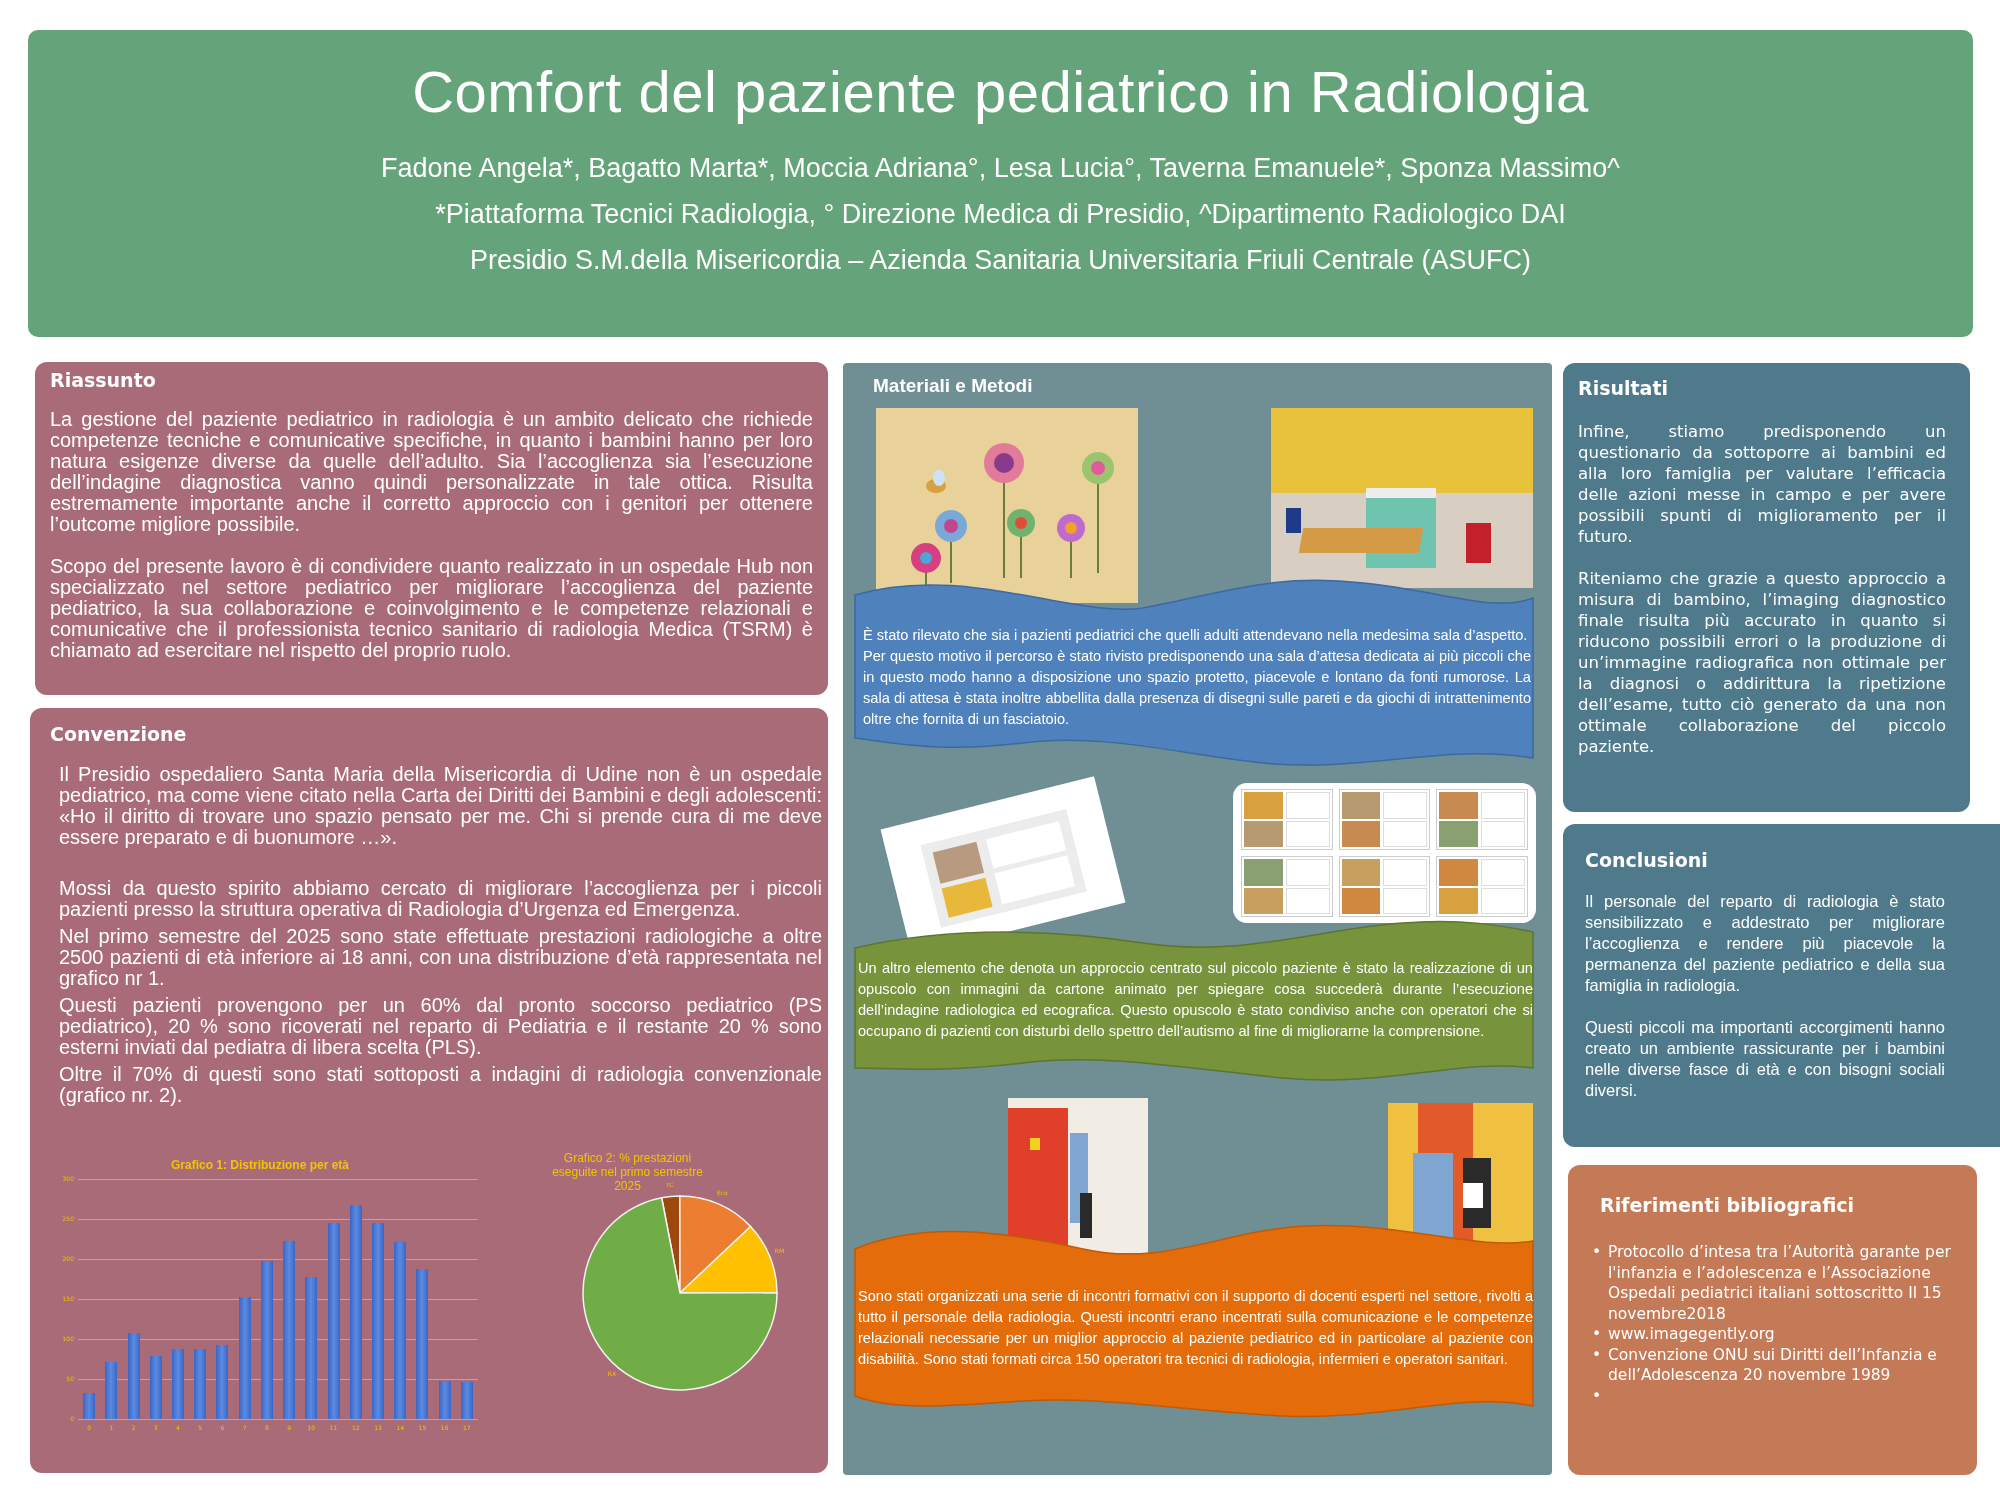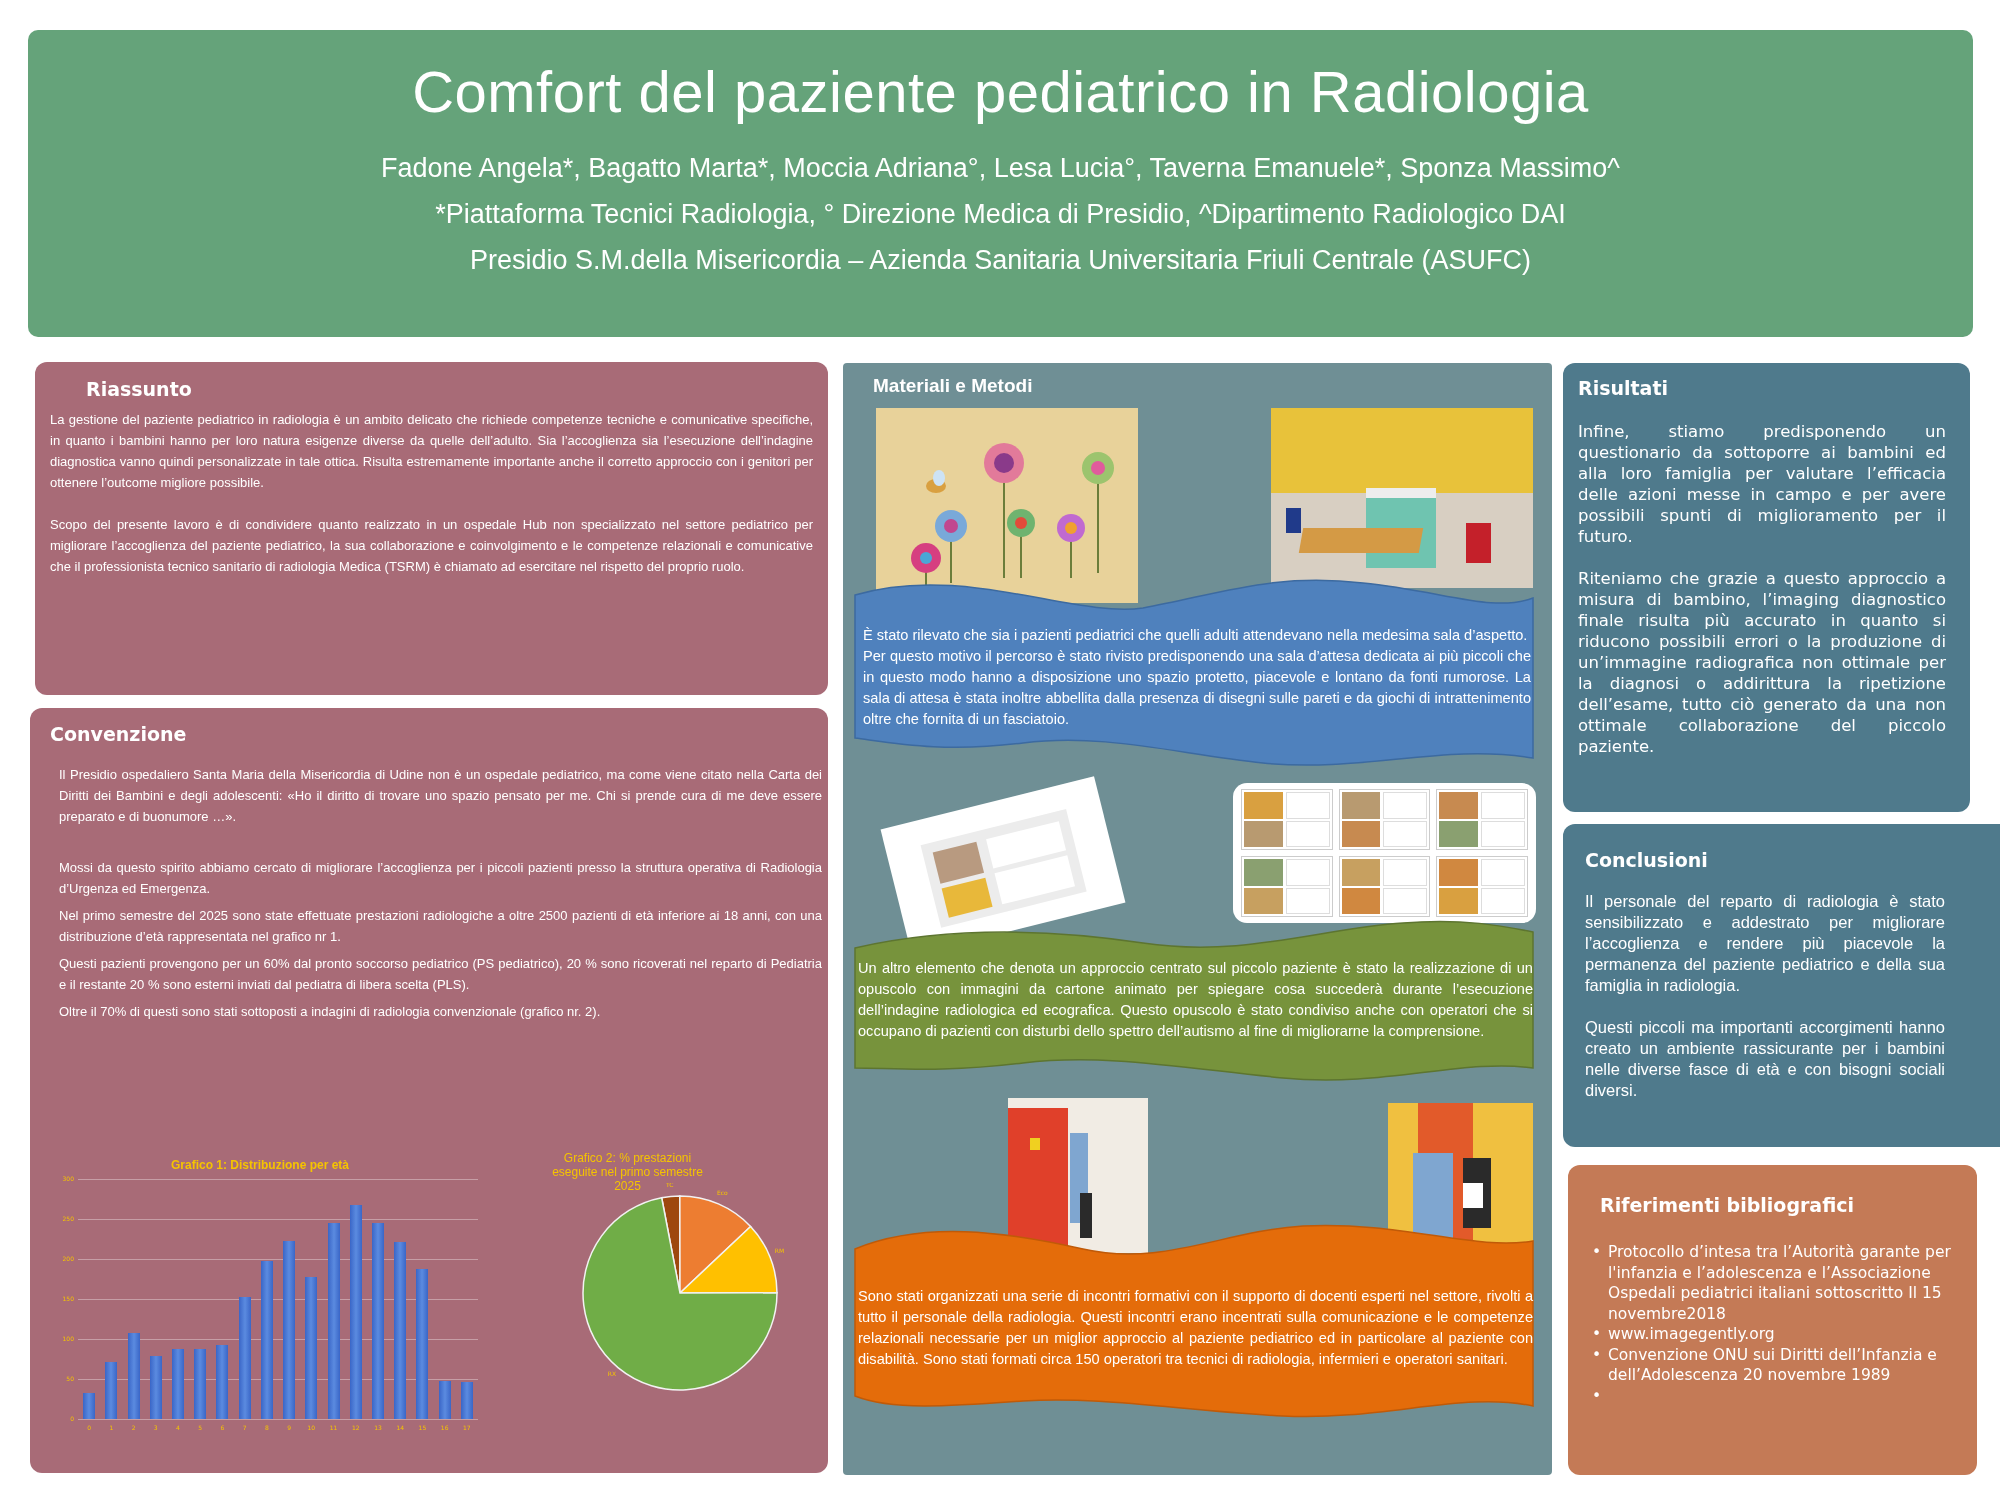--- a/index.html
+++ b/index.html
@@ -11,21 +11,21 @@
   .header h1 { font-family: "Liberation Sans", sans-serif; font-weight: normal; font-size: 58px; margin-top: 28px; letter-spacing: 0.5px; }
   .header .line { font-family: "Liberation Sans", sans-serif; font-size: 27px; line-height: 46px; }
   .header .authors { margin-top: 20px; }
 
   .mauve { background: #a86b77; }
   .teal { background: #4f7a8c; }
   .rust { background: #c47a56; }
   .slate { background: #6f8f95; border-radius: 4px; padding-left: 48px; }
 
   .sec-title { font-family: "DejaVu Sans", sans-serif; font-weight: bold; font-size: 19px; position: absolute; }
-  .body-text { position: absolute; font-family: "Liberation Sans", sans-serif; font-size: 13px; line-height: 21px; text-align: justify; }
+  .body-text { position: absolute; font-family: "Liberation Sans", sans-serif; font-size: 20px; line-height: 21px; text-align: justify; }
   .body-text p { margin-bottom: 21px; }
   .body-text p.tight { margin-bottom: 6px; }
 
   .riassunto { left: 35px; top: 362px; width: 793px; height: 333px; }
   .introduzione { left: 30px; top: 708px; width: 798px; height: 765px; }
   .middle { left: 843px; top: 363px; width: 709px; height: 1112px; }
   .risultati { left: 1563px; top: 363px; width: 407px; height: 449px; }
   .conclusioni { left: 1563px; top: 824px; width: 467px; height: 323px; }
   .riferimenti { left: 1568px; top: 1165px; width: 409px; height: 310px; }
 
@@ -50,21 +50,21 @@
 <body>
 
 <div class="panel header">
   <h1>Comfort del paziente pediatrico in Radiologia</h1>
   <div class="line authors">Fadone Angela*, Bagatto Marta*, Moccia Adriana°, Lesa Lucia°, Taverna Emanuele*, Sponza Massimo^</div>
   <div class="line">*Piattaforma Tecnici Radiologia, ° Direzione Medica di Presidio, ^Dipartimento Radiologico DAI</div>
   <div class="line">Presidio S.M.della Misericordia – Azienda Sanitaria Universitaria Friuli Centrale (ASUFC)</div>
 </div>
 
 <div class="panel mauve riassunto">
-  <div class="sec-title" style="left:15px;top:16px;margin-left:36px;">Riassunto</div>
+  <div class="sec-title" style="left:15px;top:7px;">Riassunto</div>
   <div class="body-text" style="left:15px;top:47px;width:763px;">
     <p>La gestione del paziente pediatrico in radiologia è un ambito delicato che richiede competenze tecniche e comunicative specifiche, in quanto i bambini hanno per loro natura esigenze diverse da quelle dell’adulto. Sia l’accoglienza sia l’esecuzione dell’indagine diagnostica vanno quindi personalizzate in tale ottica. Risulta estremamente importante anche il corretto approccio con i genitori per ottenere l’outcome migliore possibile.</p>
     <p>Scopo del presente lavoro è di condividere quanto realizzato in un ospedale Hub non specializzato nel settore pediatrico per migliorare l’accoglienza del paziente pediatrico, la sua collaborazione e coinvolgimento e le competenze relazionali e comunicative che il professionista tecnico sanitario di radiologia Medica (TSRM) è chiamato ad esercitare nel rispetto del proprio ruolo.</p>
   </div>
 </div>
 
 <div class="panel mauve introduzione">
   <div class="sec-title" style="left:20px;top:15px;">Convenzione</div>
   <div class="body-text" style="left:20px;top:56px;width:763px;margin-left:9px;">
     <p style="margin-bottom:30px">Il Presidio ospedaliero Santa Maria della Misericordia di Udine non è un ospedale pediatrico, ma come viene citato nella Carta dei Diritti dei Bambini e degli adolescenti: «Ho il diritto di trovare uno spazio pensato per me. Chi si prende cura di me deve essere preparato e di buonumore …».</p>

